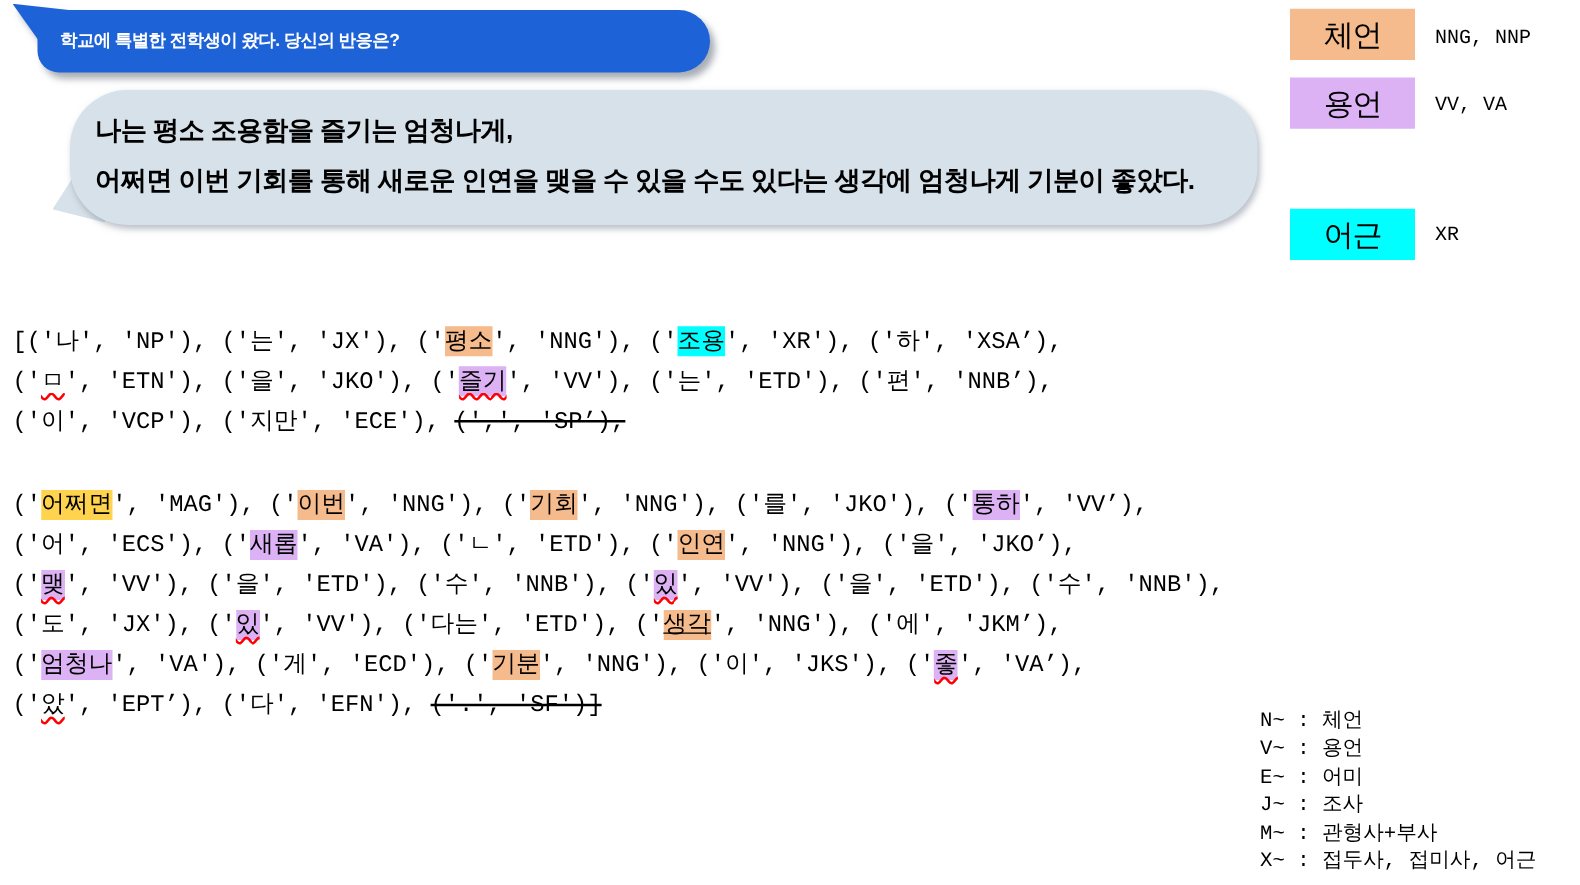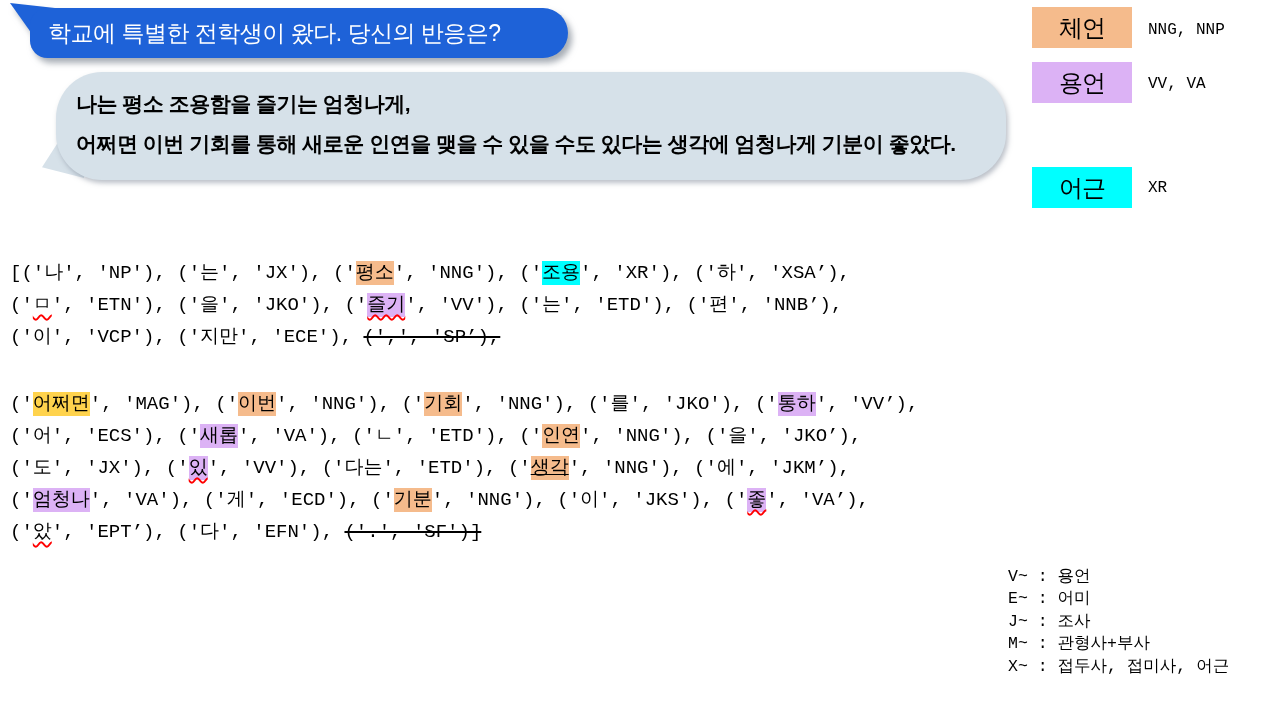--- a/index.html
+++ b/index.html
@@ -9,21 +9,21 @@
   }
 
   
   .q-wrap { position:absolute; left:0; top:0; width:640px; height:80px;
             filter:drop-shadow(4px 5px 3px rgba(95,105,120,.55)); }
   .q-tail { position:absolute; left:10px; top:3px; width:54px; height:38px;
             clip-path:polygon(0 0, 100% 16%, 50% 100%); }
   .q-bubble { position:absolute; left:30px; top:8px; width:538px; height:50px;
               border-radius:18px 26px 26px 18px; display:flex; align-items:center;
               padding-left:18px; box-sizing:border-box; }
-  .q-text { color:#ffffff; font-weight:normal; font-size:23px; letter-spacing:-0.5px; }
+  .q-text { color:#ffffff; font-weight:bold; font-size:14px; letter-spacing:-0.5px; }
 
   
   .a-tail { position:absolute; left:42px; top:102px; width:42px; height:76px;
             clip-path:polygon(100% 0, 0 86%, 100% 100%); }
   .a-bubble { position:absolute; left:56px; top:72px; width:950px; height:108px;
               border-radius:46px; box-shadow:2px 3px 5px rgba(120,130,145,.5); }
   .a-line { position:absolute; left:76px; font-size:21px; font-weight:600;
             letter-spacing:-0.5px; white-space:pre; }
   .a-line.l1 { top:90px; }
   .a-line.l2 { top:130px; }
@@ -93,26 +93,28 @@
   <div class="lg-tag i3">XR</div>
 
   <div class="code b0">
       <div class="code-line"><span>[('나', 'NP'), ('는', 'JX'), ('</span><span class="hl" style="background-color: rgb(245, 187, 140);">평소</span><span>', 'NNG'), ('</span><span class="hl" style="background-color: rgb(0, 255, 255);">조용</span><span>', 'XR'), ('하', 'XSA’),</span></div>
       <div class="code-line"><span>('</span><span class="squiggle" style="text-decoration-color: rgb(255, 0, 0);">ㅁ</span><span>', 'ETN'), ('을', 'JKO'), ('</span><span class="hl squiggle" style="background-color: rgb(220, 178, 245); text-decoration-color: rgb(255, 0, 0);">즐기</span><span>', 'VV'), ('는', 'ETD'), ('편', 'NNB’),</span></div>
       <div class="code-line"><span>('이', 'VCP'), ('지만', 'ECE'), </span><span class="strike">(',', 'SP’),</span></div>
     </div>
   <div class="code b1">
       <div class="code-line"><span>('</span><span class="hl" style="background-color: rgb(255, 211, 77);">어쩌면</span><span>', 'MAG'), ('</span><span class="hl" style="background-color: rgb(245, 187, 140);">이번</span><span>', 'NNG'), ('</span><span class="hl" style="background-color: rgb(245, 187, 140);">기회</span><span>', 'NNG'), ('를', 'JKO'), ('</span><span class="hl" style="background-color: rgb(220, 178, 245);">통하</span><span>', 'VV’),</span></div>
       <div class="code-line"><span>('어', 'ECS'), ('</span><span class="hl" style="background-color: rgb(220, 178, 245);">새롭</span><span>', 'VA'), ('ㄴ', 'ETD'), ('</span><span class="hl" style="background-color: rgb(245, 187, 140);">인연</span><span>', 'NNG'), ('을', 'JKO’),</span></div>
+      <div class="code-line"><span>('</span><span class="hl squiggle" style="background-color: rgb(220, 178, 245); text-decoration-color: rgb(255, 0, 0);">맺</span><span>', 'VV'), ('을', 'ETD'), ('수', 'NNB'), ('</span><span class="hl squiggle" style="background-color: rgb(220, 178, 245); text-decoration-color: rgb(255, 0, 0);">있</span><span>', 'VV'), ('을', 'ETD'), ('수', 'NNB'),</span></div>
       <div class="code-line"><span>('도', 'JX'), ('</span><span class="hl squiggle" style="background-color: rgb(220, 178, 245); text-decoration-color: rgb(255, 0, 0);">있</span><span>', 'VV'), ('다는', 'ETD'), ('</span><span class="hl" style="background-color: rgb(245, 187, 140); text-decoration: underline;">생각</span><span>', 'NNG'), ('에', 'JKM’),</span></div>
       <div class="code-line"><span>('</span><span class="hl" style="background-color: rgb(220, 178, 245);">엄청나</span><span>', 'VA'), ('게', 'ECD'), ('</span><span class="hl" style="background-color: rgb(245, 187, 140);">기분</span><span>', 'NNG'), ('이', 'JKS'), ('</span><span class="hl squiggle" style="background-color: rgb(220, 178, 245); text-decoration-color: rgb(255, 0, 0);">좋</span><span>', 'VA’),</span></div>
       <div class="code-line"><span>('</span><span class="squiggle" style="text-decoration-color: rgb(255, 0, 0);">았</span><span>', 'EPT’), ('다', 'EFN'), </span><span class="strike">('.', 'SF')]</span></div>
     </div>
 
   <div class="tag-legend">
+    <div class="row"><span>N~</span><span> : </span><span>체언</span></div>
     <div class="row"><span>V~</span><span> : </span><span>용언</span></div>
     <div class="row"><span>E~</span><span> : </span><span>어미</span></div>
     <div class="row"><span>J~</span><span> : </span><span>조사</span></div>
     <div class="row"><span>M~</span><span> : </span><span>관형사+부사</span></div>
     <div class="row"><span>X~</span><span> : </span><span>접두사, 접미사, 어근</span></div>
   </div>
 
 </div>
 
 </body></html>

